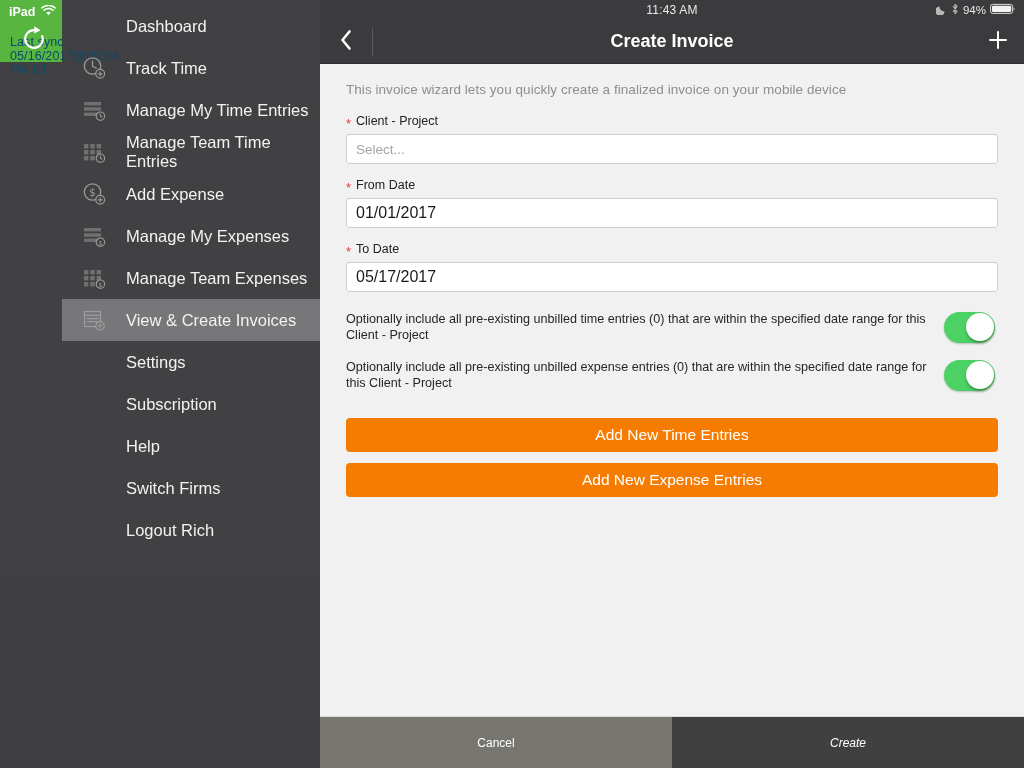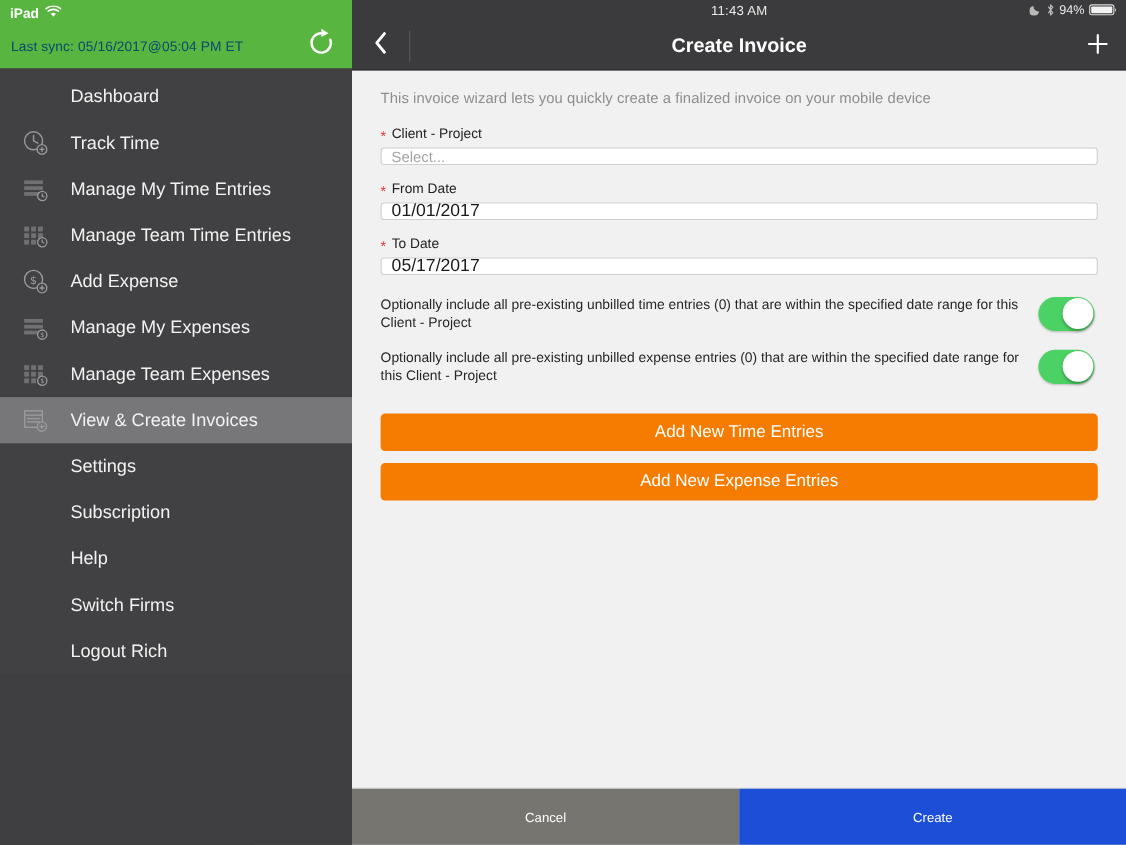--- a/index.html
+++ b/index.html
@@ -8,21 +8,21 @@
     font-family: "Liberation Sans", sans-serif;
     background: #3f3f41;
     overflow: hidden;
   }
   .app { position: relative; width: 1024px; height: 768px; display: flex; }
 
   
   .sidebar {
     width: 320px; height: 577px;
     background: #414143;
-    display: flex; flex-direction: column;
+    display: flex; 
     flex: 0 0 320px;
   }
   .sync-header {
     background: #57b540;
     height: 62px;
     position: relative;
     flex: 0 0 62px;
   }
   .ipad-status {
     position: absolute; top: 4px; left: 9px;
@@ -101,21 +101,21 @@
   .intro {
     color: #8e8e8e; font-size: 13.5px;
     margin-bottom: 17px; letter-spacing: .05px;
   }
   .field-label {
     font-size: 12.5px; color: #222; margin-bottom: 6px;
     display: flex; align-items: baseline; gap: 5px;
   }
   .req { color: #e23c3c; font-size: 13px; line-height: 0; position: relative; top: 3px; }
   .text-input {
-    width: 100%; height: 16px;
+    width: 100%; height: 30px;
     background: #ffffff;
     border: 1px solid #cfcfcf;
     border-radius: 3px;
     padding: 0 9px;
     font-size: 16px; color: #1a1a1a;
     font-family: "Liberation Sans", sans-serif;
     margin-bottom: 14px;
     display: flex; align-items: center;
   }
   .text-input.placeholder { color: #a4a4a4; font-size: 13.5px; }
@@ -163,21 +163,21 @@
     display: flex;
     border-top: 1px solid #dcdcdc;
   }
   .footer-btn {
     flex: 1 1 50%;
     display: flex; align-items: center; justify-content: center;
     color: #ffffff; font-size: 12px;
     cursor: pointer;
   }
   .footer-cancel { background: #76756f; }
-  .footer-create { background: #1d4ed8; }
+  .footer-create { background: #404040; font-style: italic; }
 </style>
 </head>
 <body>
 
 <div class="app">
 
   <div class="sidebar">
 
     <div class="sync-header">
       <div class="ipad-status">

